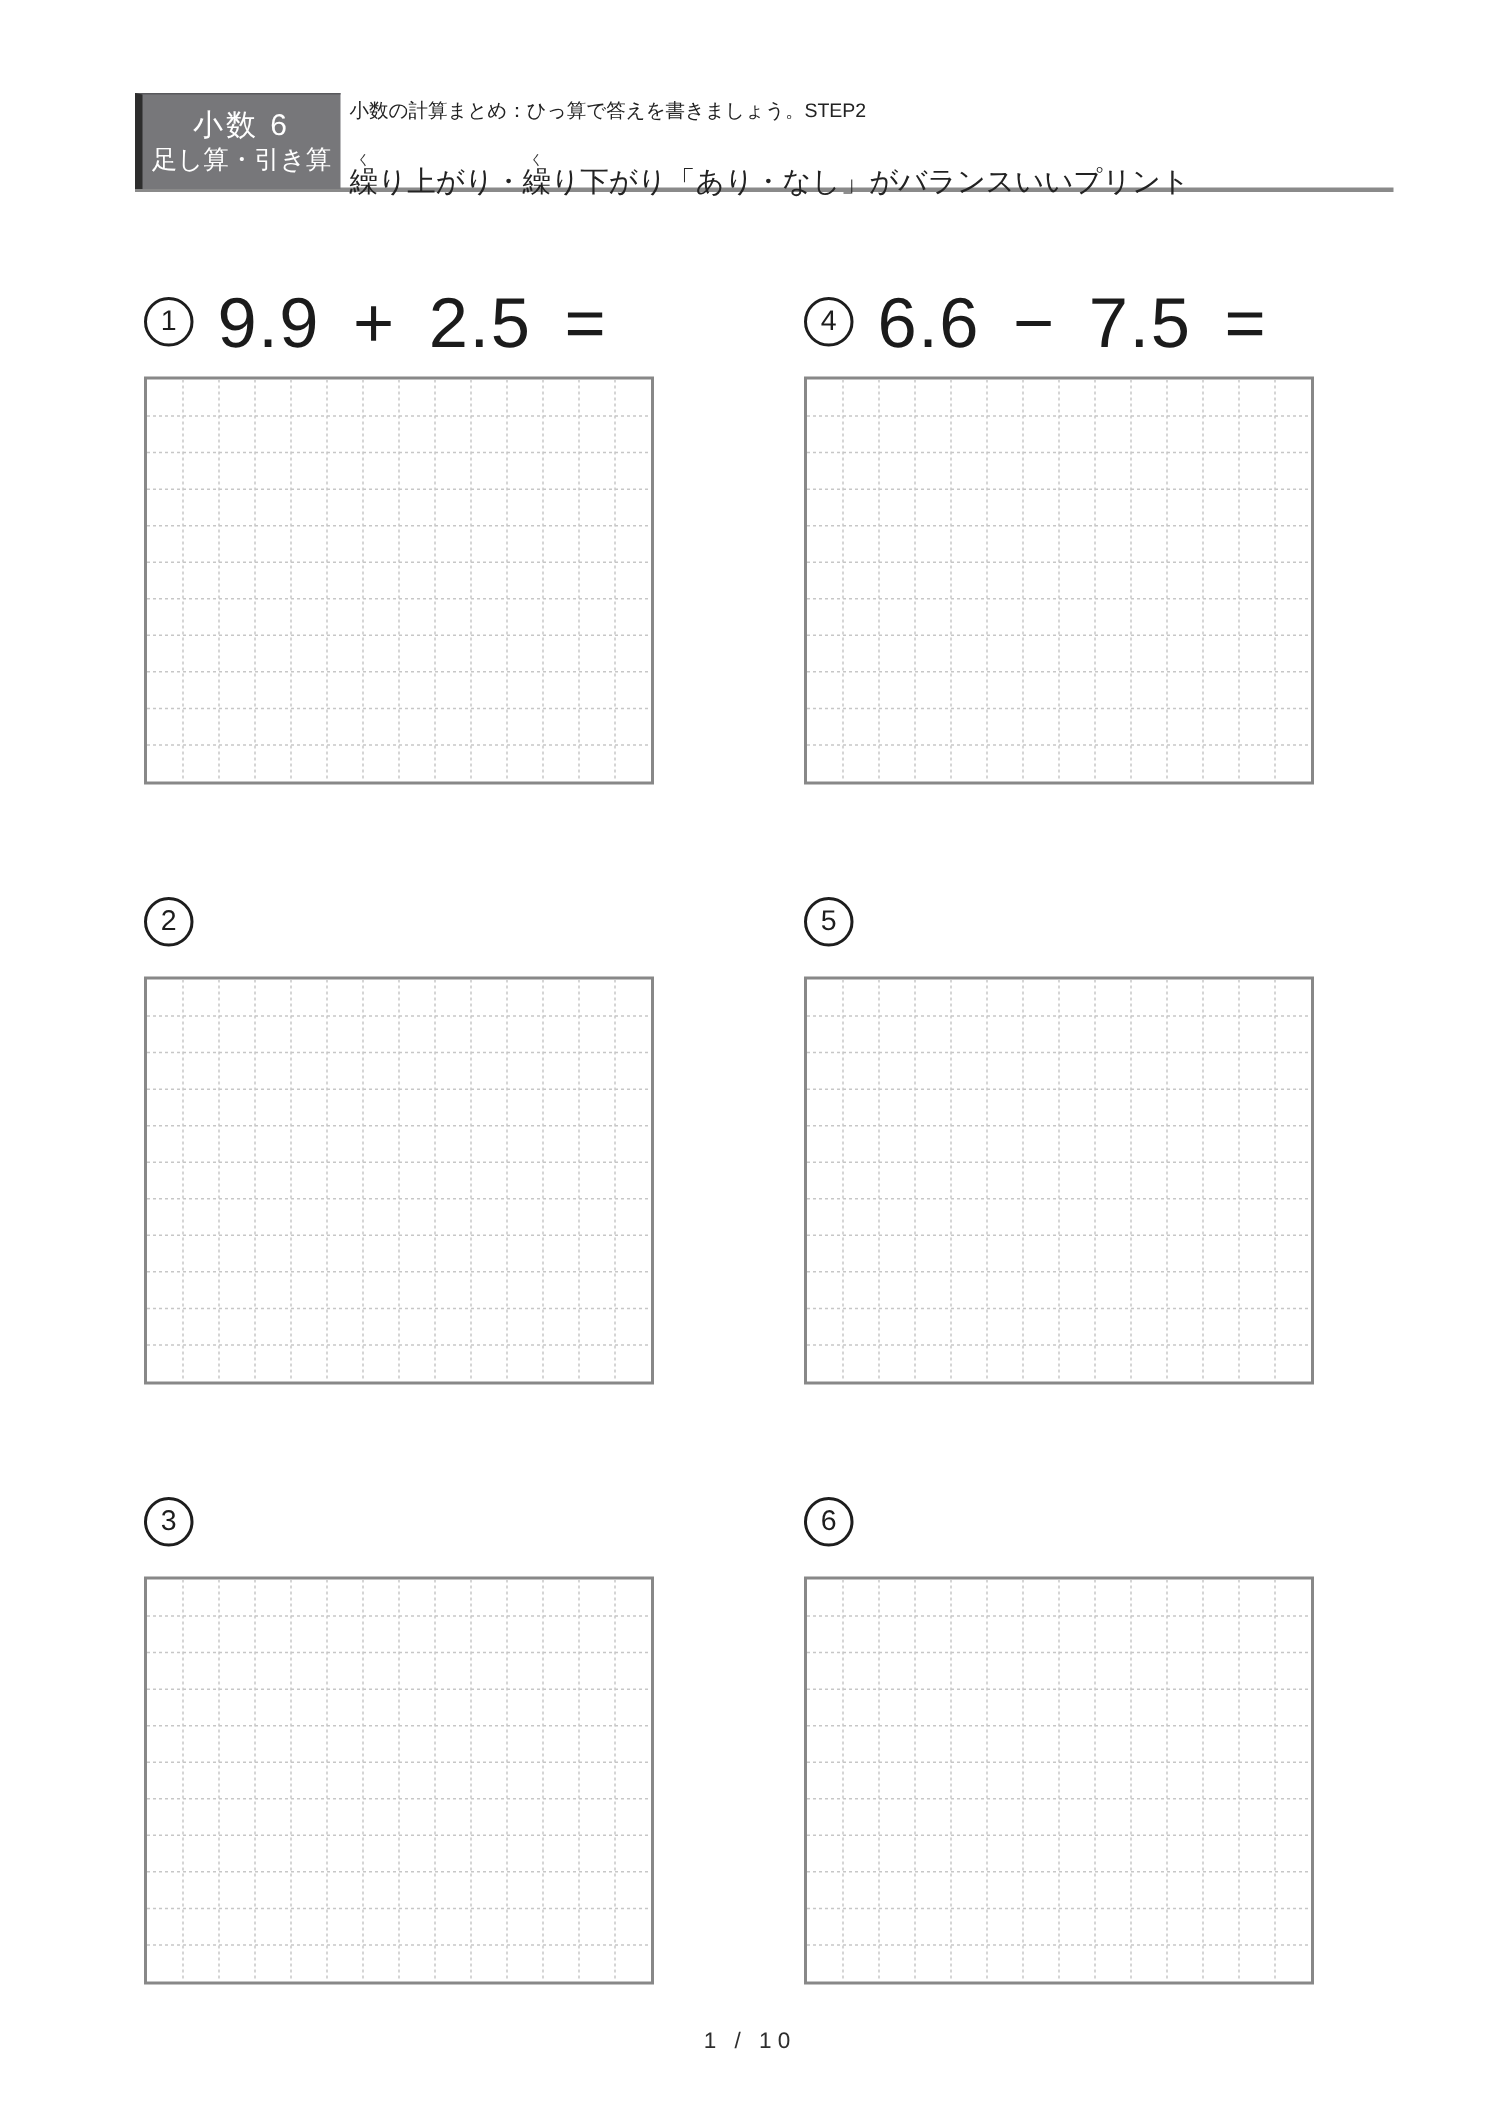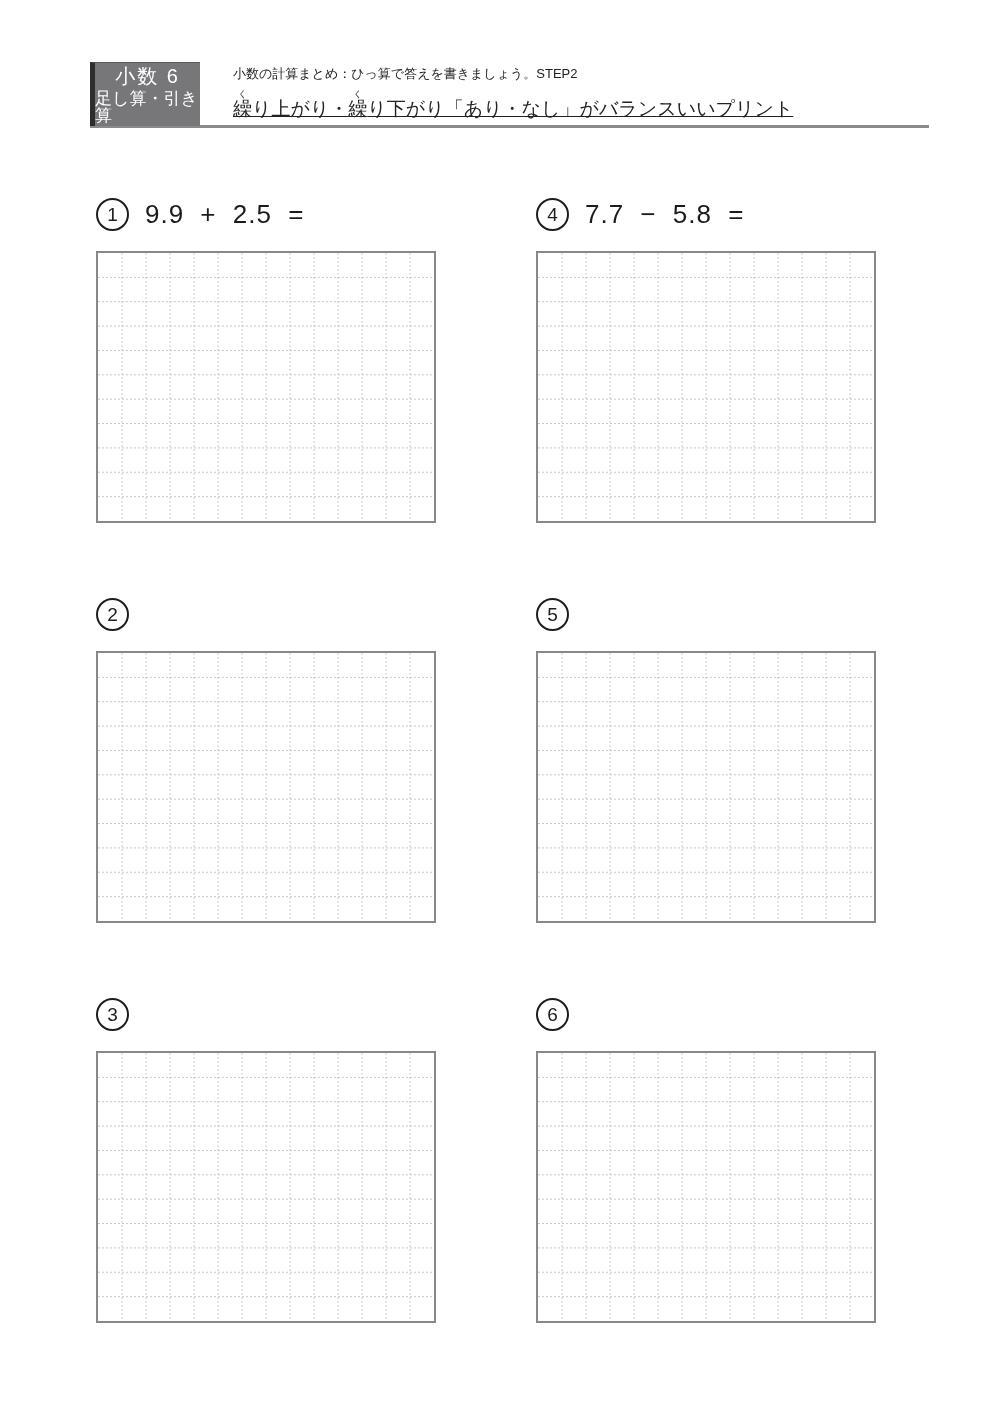--- a/index.html
+++ b/index.html
@@ -12,35 +12,35 @@
   }
   .page { position: absolute; inset: 0; background: #ffffff; }
 
   
   .header-rule {
     position: absolute; left: 90px; top: 125px;
     width: 839px; height: 3px; background: #8a8a8a;
   }
   .badge {
     position: absolute; left: 90px; top: 62px;
-    width: 110px; height: 64px;
+    width: 137px; height: 64px;
     background: #77777a;
     border-left: 5px solid #2d2d2d;
     border-top: 1px solid #59595c;
     color: #ffffff;
     display: flex; flex-direction: column;
     align-items: center; justify-content: center;
     gap: 4px; z-index: 2;
   }
   .badge-title   { font-size: 20px; line-height: 1; letter-spacing: 2px; }
   .badge-subtitle{ font-size: 17px; line-height: 1; }
 
   .titles { position: absolute; left: 233px; top: 66px; width: 700px; }
   .title-line1 { font-size: 13px; line-height: 1.2; color: #222; white-space: nowrap; }
-  .title-line2 { font-size: 19px; margin-top: 7px; color: #222; white-space: nowrap; text-decoration: underline; }
+  .title-line2 { font-size: 19px; margin-top: 19px; color: #222; white-space: nowrap; }
   .title-line2 ruby rt { font-size: 9px; color: #333; }
 
   
   .problems {
     position: absolute; left: 96px; top: 193px;
     display: grid;
     grid-template-columns: 340px 340px;
     column-gap: 100px;
     row-gap: 70px;
   }
@@ -48,21 +48,21 @@
     display: flex; align-items: center; gap: 16px;
     height: 42px; margin-bottom: 16px;
   }
   .problem-number-circle {
     width: 33px; height: 33px; flex: 0 0 33px;
     border: 2.5px solid #1d1d1d; border-radius: 50%;
     display: flex; align-items: center; justify-content: center;
     font-size: 19px; color: #1d1d1d; line-height: 1;
   }
   .problem-equation {
-    font-size: 26px; color: #1b1b1b;
+    font-size: 47px; color: #1b1b1b;
     letter-spacing: 1px; word-spacing: 8px; white-space: nowrap;
   }
   .answer-grid-box {
     width: 340px; height: 272px;
     border: 2px solid #888888;
     background: #ffffff;
   }
   .answer-grid-box svg { display: block; }
 
   
@@ -120,21 +120,21 @@
             <line x1="0" y1="194.9090909090909" x2="336" y2="194.9090909090909" stroke="#c7c7c7" stroke-width="1" stroke-dasharray="2 2"></line>
             <line x1="0" y1="219.27272727272728" x2="336" y2="219.27272727272728" stroke="#c7c7c7" stroke-width="1" stroke-dasharray="2 2"></line>
             <line x1="0" y1="243.63636363636363" x2="336" y2="243.63636363636363" stroke="#c7c7c7" stroke-width="1" stroke-dasharray="2 2"></line>
           </svg>
       </div>
     </div>
 
     <div class="problem">
       <div class="problem-head">
         <div class="problem-number-circle">4</div>
-        <div class="problem-equation">7.7 − 5.8 =</div>
+        <div class="problem-equation">6.6 − 7.5 =</div>
       </div>
       <div class="answer-grid-box">
         <svg class="grid-svg" width="336" height="268" viewBox="0 0 336 268">
             <line x1="24" y1="0" x2="24" y2="268" stroke="#c7c7c7" stroke-width="1" stroke-dasharray="2 2"></line>
             <line x1="48" y1="0" x2="48" y2="268" stroke="#c7c7c7" stroke-width="1" stroke-dasharray="2 2"></line>
             <line x1="72" y1="0" x2="72" y2="268" stroke="#c7c7c7" stroke-width="1" stroke-dasharray="2 2"></line>
             <line x1="96" y1="0" x2="96" y2="268" stroke="#c7c7c7" stroke-width="1" stroke-dasharray="2 2"></line>
             <line x1="120" y1="0" x2="120" y2="268" stroke="#c7c7c7" stroke-width="1" stroke-dasharray="2 2"></line>
             <line x1="144" y1="0" x2="144" y2="268" stroke="#c7c7c7" stroke-width="1" stroke-dasharray="2 2"></line>
             <line x1="168" y1="0" x2="168" y2="268" stroke="#c7c7c7" stroke-width="1" stroke-dasharray="2 2"></line>
@@ -284,14 +284,15 @@
             <line x1="0" y1="146.1818181818182" x2="336" y2="146.1818181818182" stroke="#c7c7c7" stroke-width="1" stroke-dasharray="2 2"></line>
             <line x1="0" y1="170.54545454545453" x2="336" y2="170.54545454545453" stroke="#c7c7c7" stroke-width="1" stroke-dasharray="2 2"></line>
             <line x1="0" y1="194.9090909090909" x2="336" y2="194.9090909090909" stroke="#c7c7c7" stroke-width="1" stroke-dasharray="2 2"></line>
             <line x1="0" y1="219.27272727272728" x2="336" y2="219.27272727272728" stroke="#c7c7c7" stroke-width="1" stroke-dasharray="2 2"></line>
             <line x1="0" y1="243.63636363636363" x2="336" y2="243.63636363636363" stroke="#c7c7c7" stroke-width="1" stroke-dasharray="2 2"></line>
           </svg>
       </div>
     </div>
   </div>
 
+  <div class="page-number">1 / 10</div>
 
 </div>
 
 </body></html>

